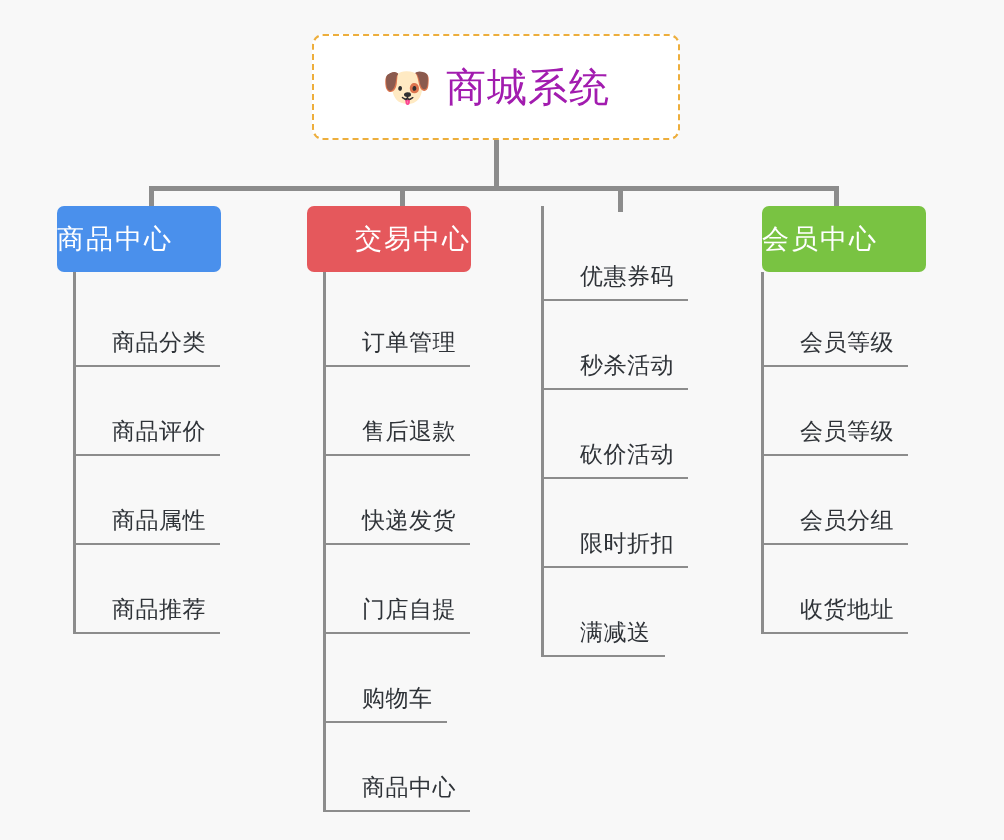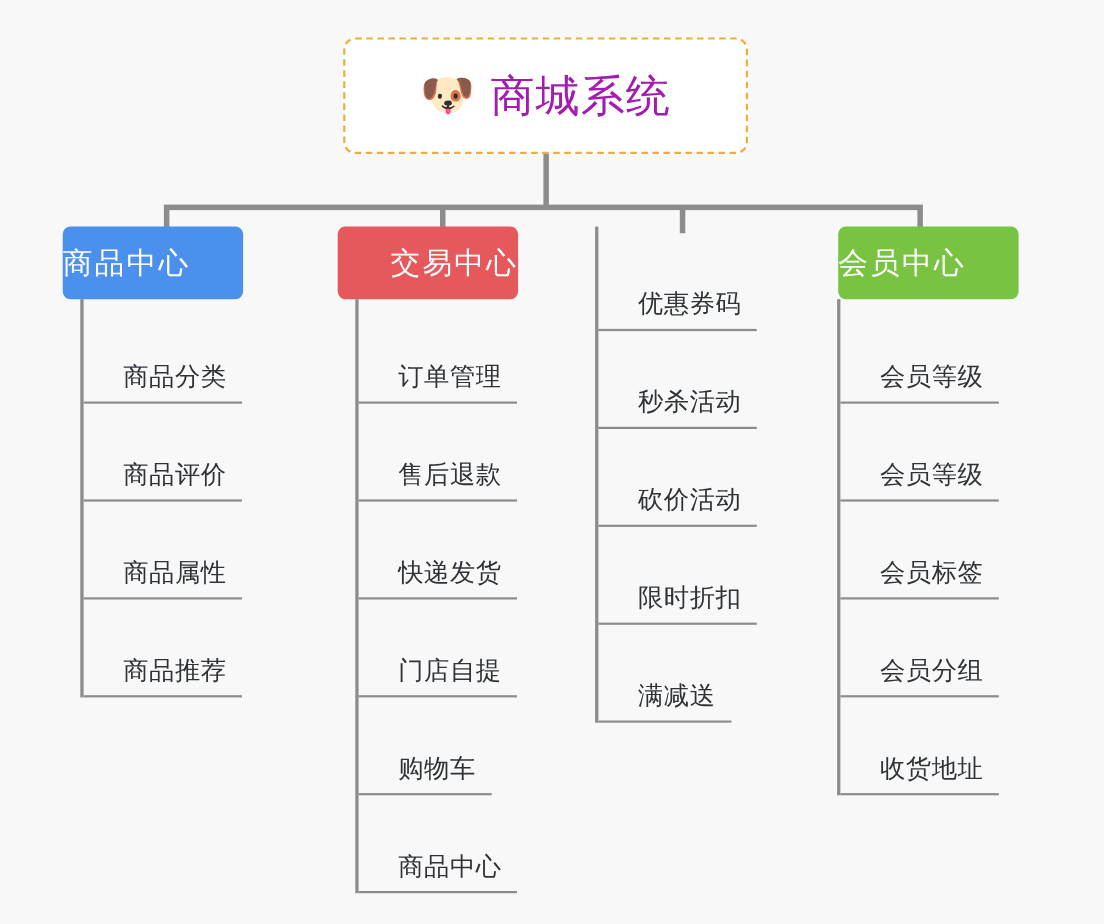--- a/index.html
+++ b/index.html
@@ -203,23 +203,20 @@
       <span>会员中心</span>
     </div>
     <div class="leaf-list">
       <div class="leaf-item">
           <span class="leaf-inner"><span class="leaf-label">会员等级</span></span>
         </div>
       <div class="leaf-item">
           <span class="leaf-inner"><span class="leaf-label">会员等级</span></span>
         </div>
       <div class="leaf-item">
-          <span class="leaf-inner"><span class="leaf-label">会员标签</span></span>
-        </div>
-      <div class="leaf-item">
           <span class="leaf-inner"><span class="leaf-label">会员分组</span></span>
         </div>
       <div class="leaf-item">
           <span class="leaf-inner"><span class="leaf-label">收货地址</span></span>
         </div>
     </div>
   </div>
 
 </div>
 

